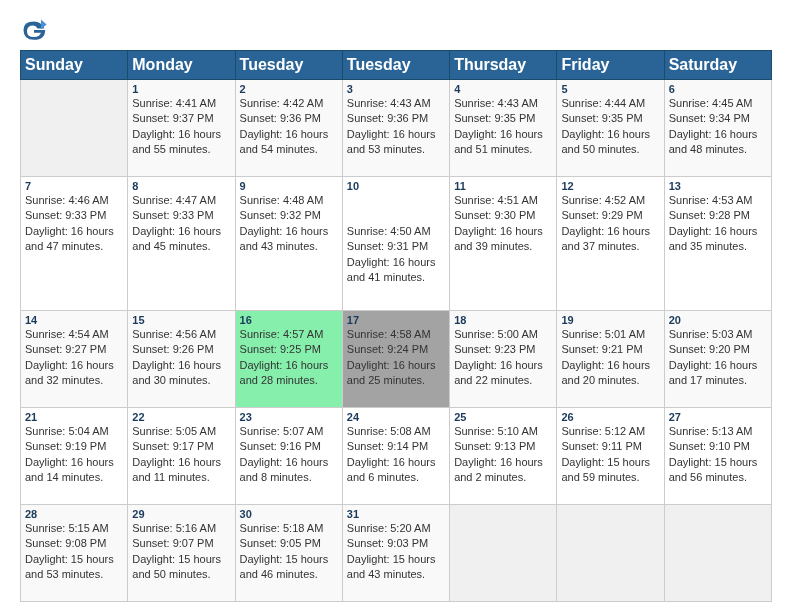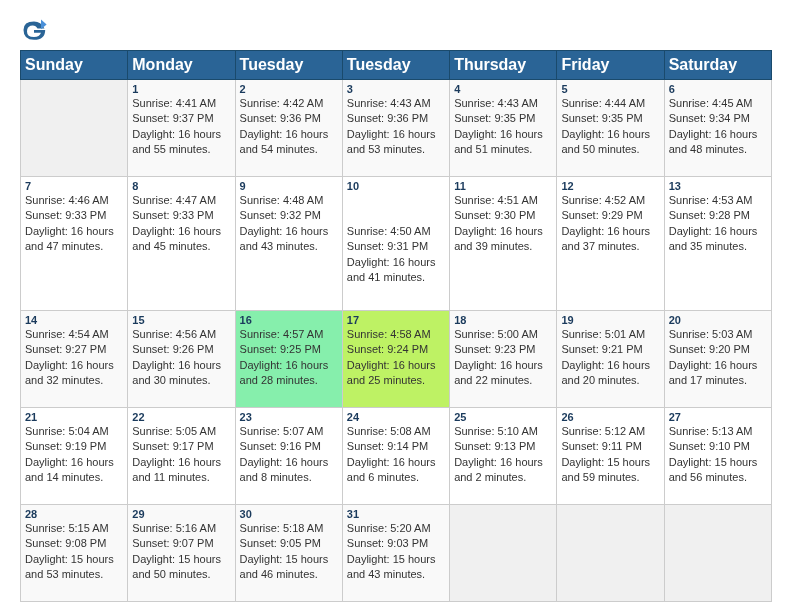--- a/index.html
+++ b/index.html
@@ -252,21 +252,21 @@
 Daylight: 16 hours
 and 30 minutes.</div>
           </td>
           <td style="background: #86efac;">
             <span class="day-number">16</span>
             <div class="day-info" style="white-space: pre-line;">Sunrise: 4:57 AM
 Sunset: 9:25 PM
 Daylight: 16 hours
 and 28 minutes.</div>
           </td>
-          <td style="background: #bef264; margin-top: 29px;">
+          <td style="background: #a3a3a3; margin-top: 29px;">
             <span class="day-number">17</span>
             <div class="day-info" style="white-space: pre-line;">Sunrise: 4:58 AM
 Sunset: 9:24 PM
 Daylight: 16 hours
 and 25 minutes.</div>
           </td>
           <td style="background: rgb(249, 249, 249);">
             <span class="day-number">18</span>
             <div class="day-info" style="white-space: pre-line;">Sunrise: 5:00 AM
 Sunset: 9:23 PM

